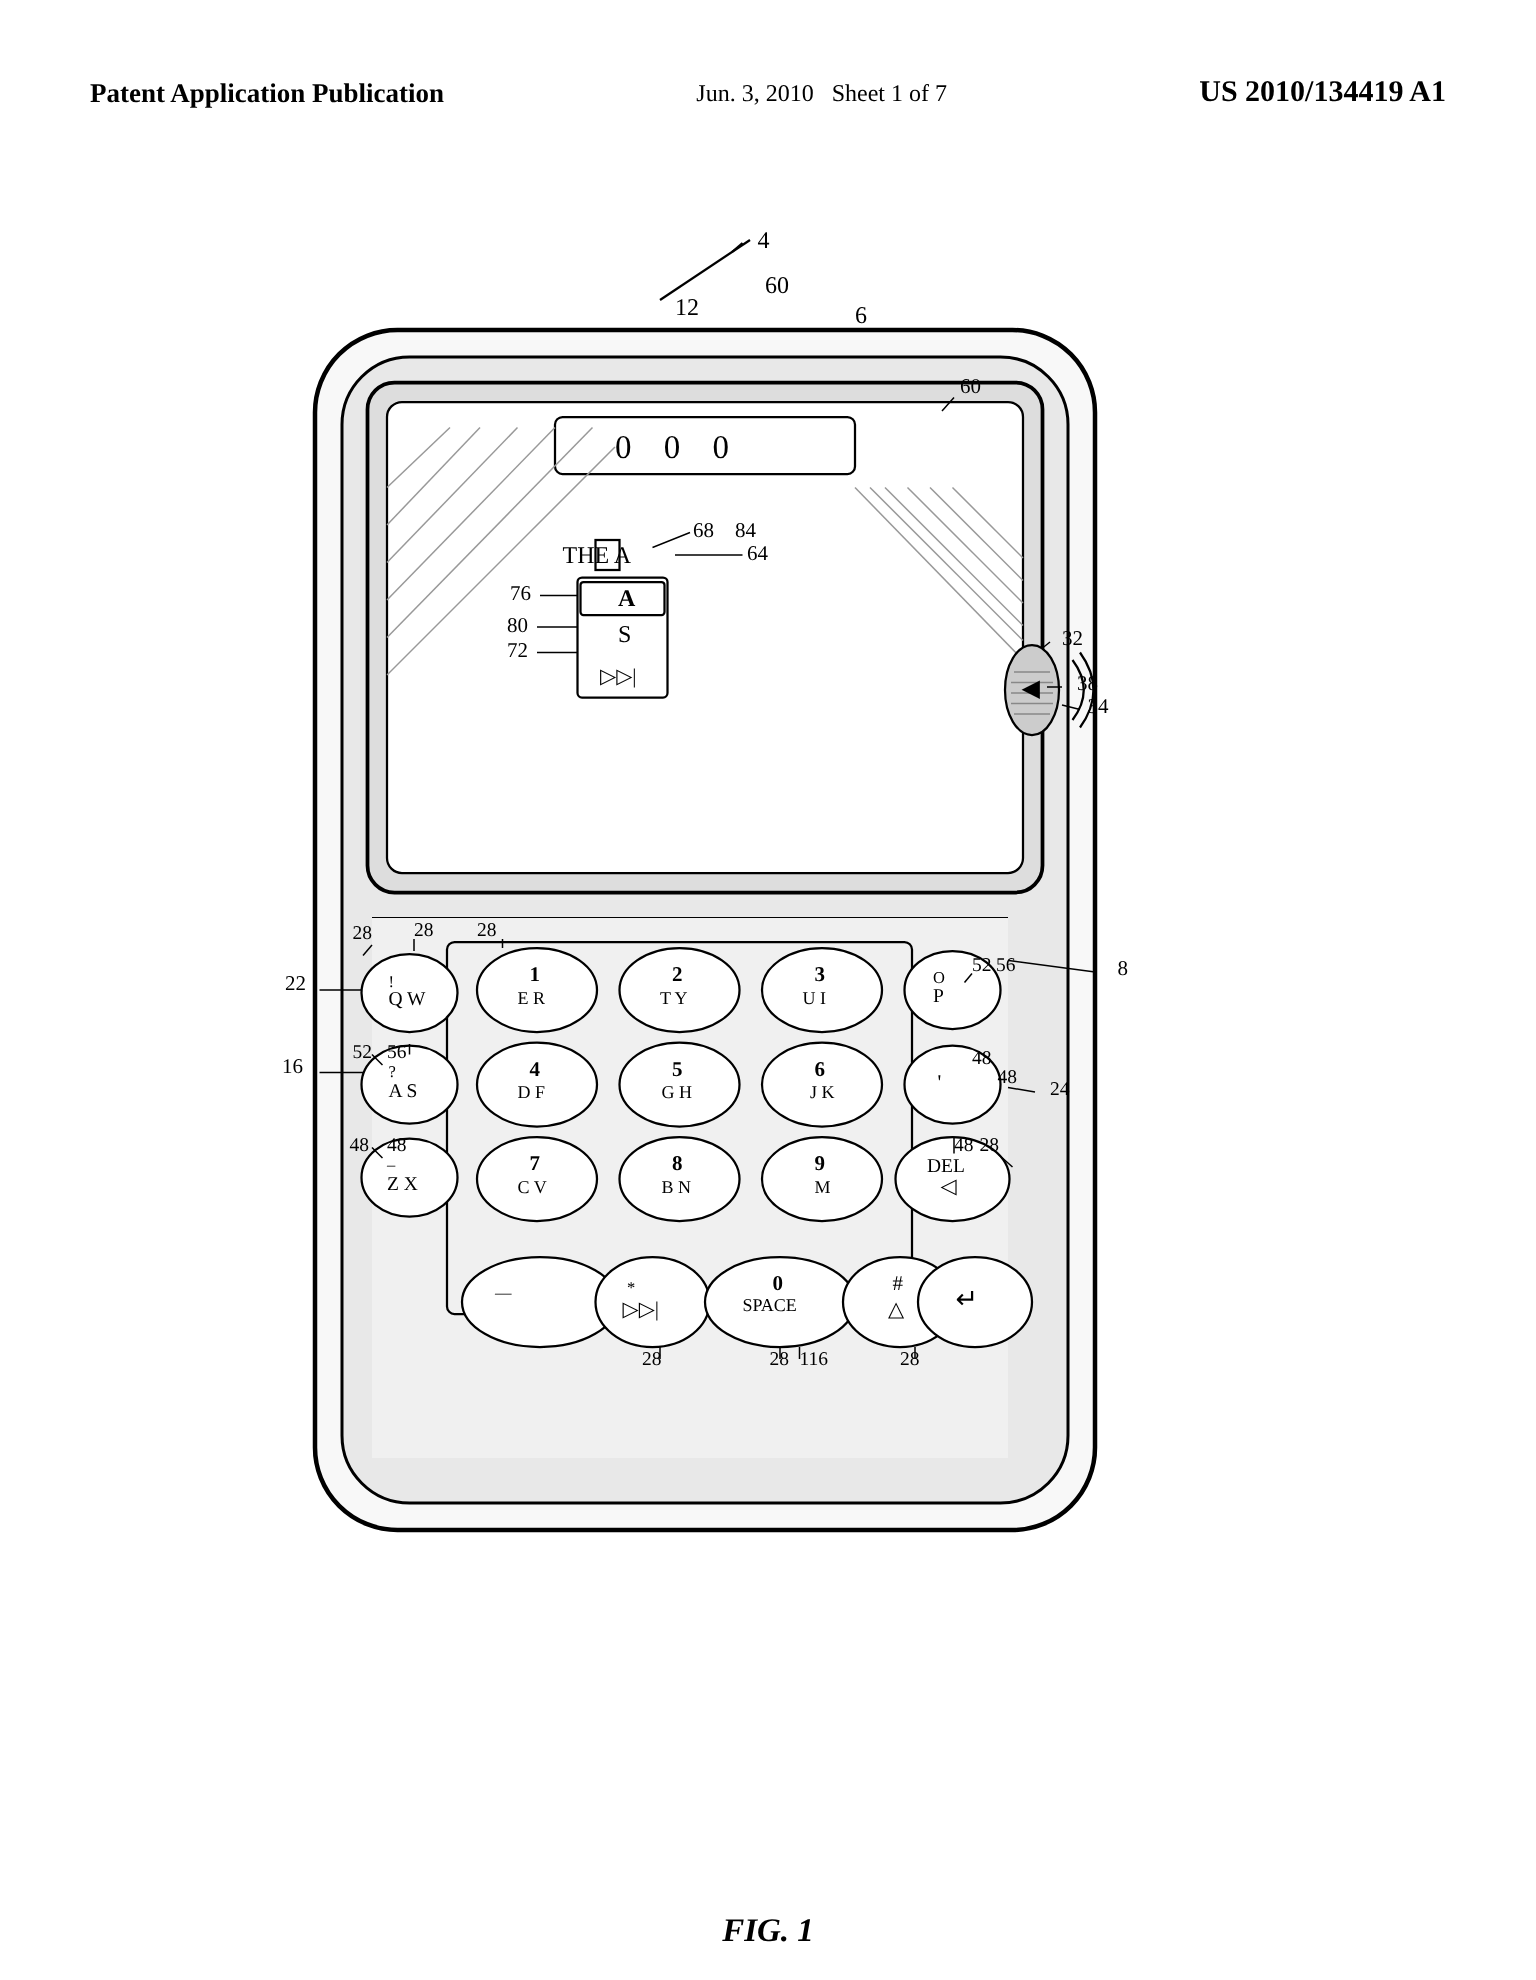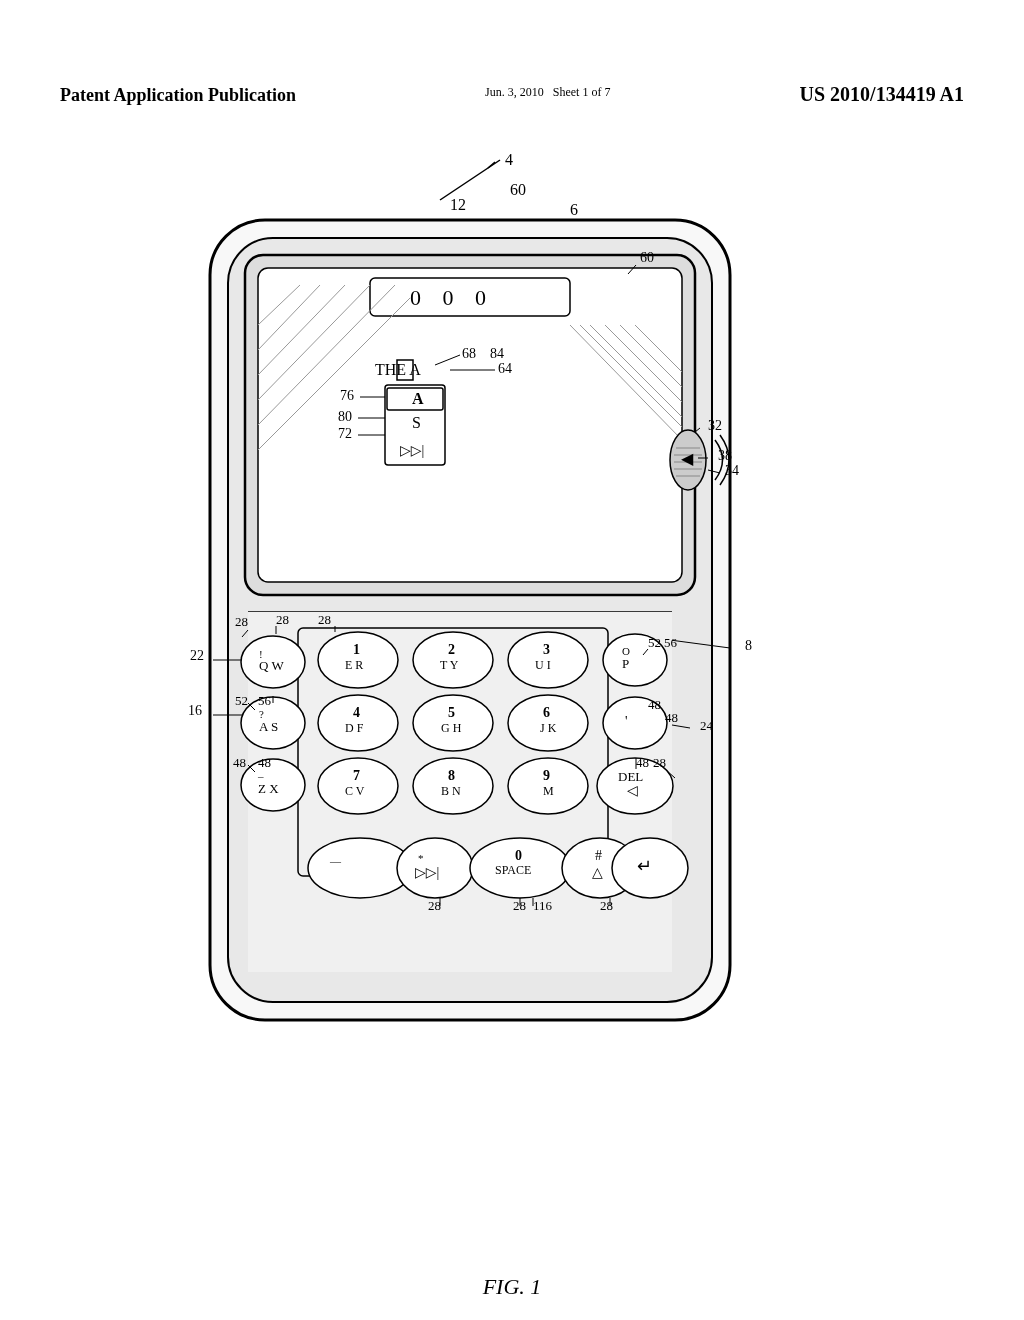--- a/index.html
+++ b/index.html
@@ -22,29 +22,28 @@
     
     .header {
       position: absolute;
       top: 50px;
       left: 0;
       width: 100%;
       display: flex;
       justify-content: space-between;
       align-items: flex-start;
       padding: 0 60px;
-      margin-top: 33px;
     }
     .header-left {
       font-size: 18px;
       font-weight: bold;
       line-height: 1.4;
     }
     .header-center {
-      font-size: 12px;
+      font-size: 16px;
       text-align: center;
       line-height: 1.6;
     }
     .header-right {
       font-size: 20px;
       font-weight: bold;
       text-align: right;
     }
 
     
@@ -66,21 +65,21 @@
     }
 
     
     .fig-label {
       position: absolute;
       bottom: 20px;
       left: 50%;
       transform: translateX(-50%);
       font-size: 22px;
       font-style: italic;
-      font-weight: normal;
+      font-weight: bold;
     }
   </style>
 </head>
 <body>
 
 <div class="page-container">
 
   <div class="header">
     <div class="header-left">Patent Application Publication</div>
     <div class="header-center">

